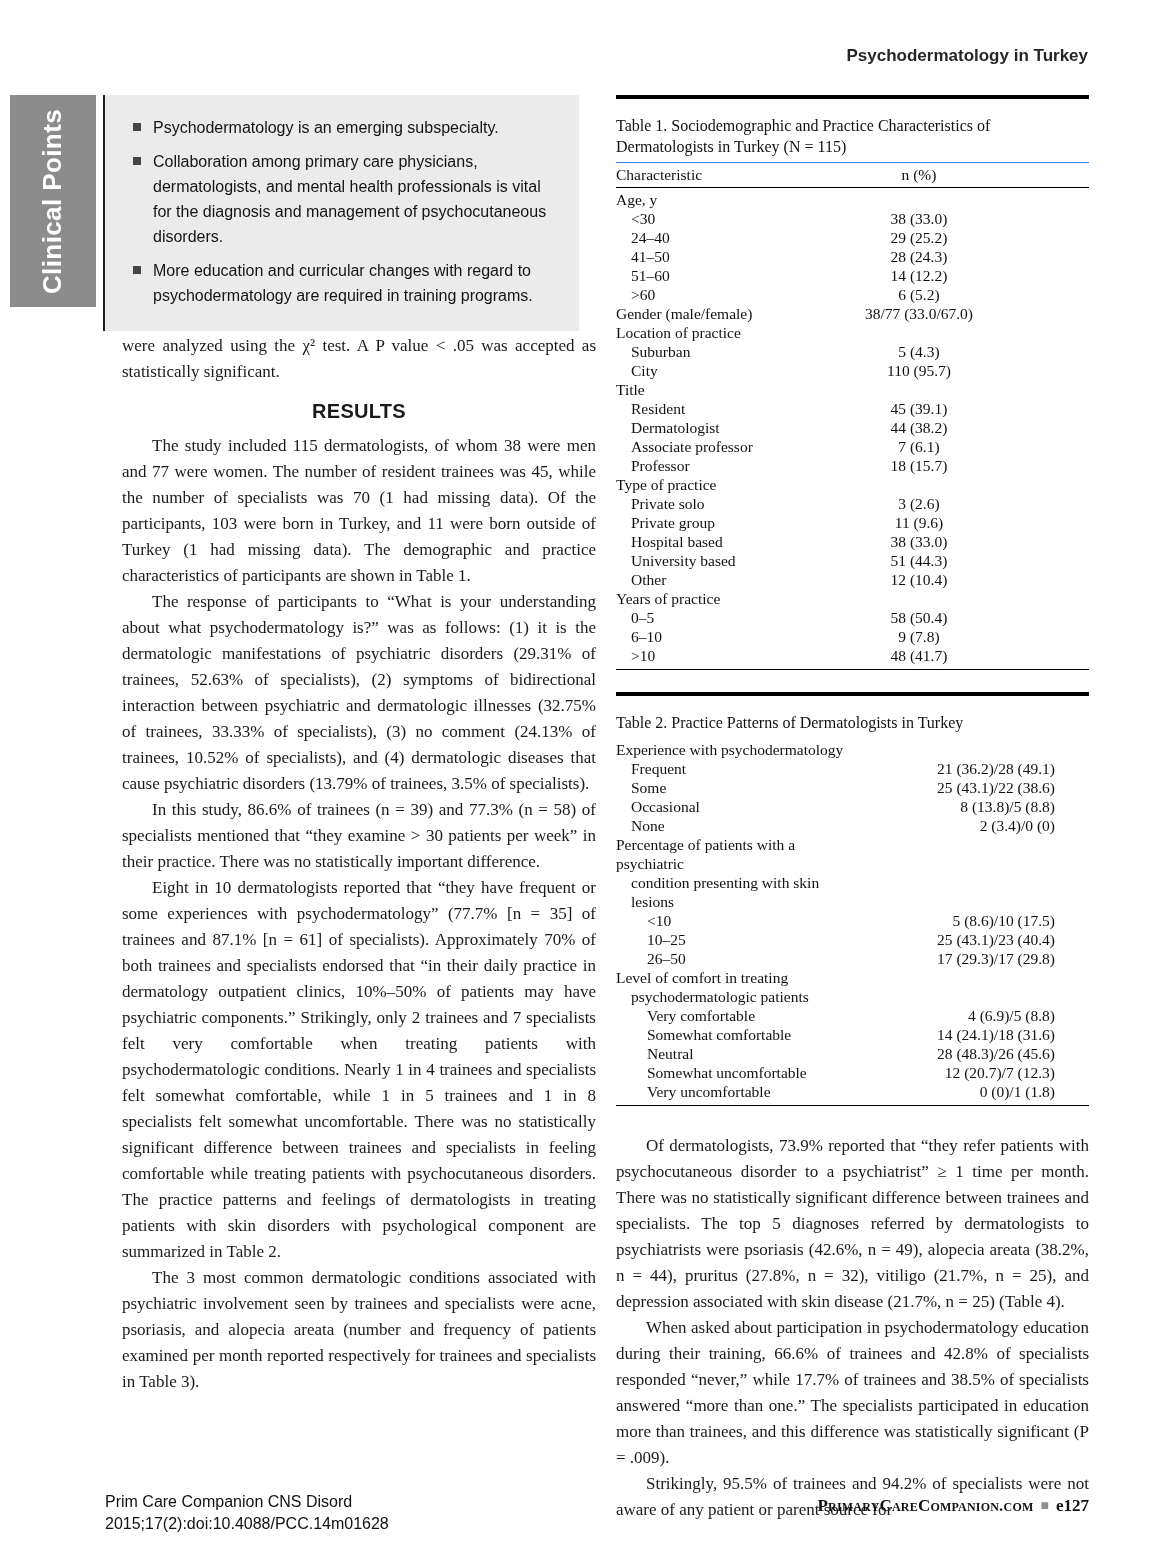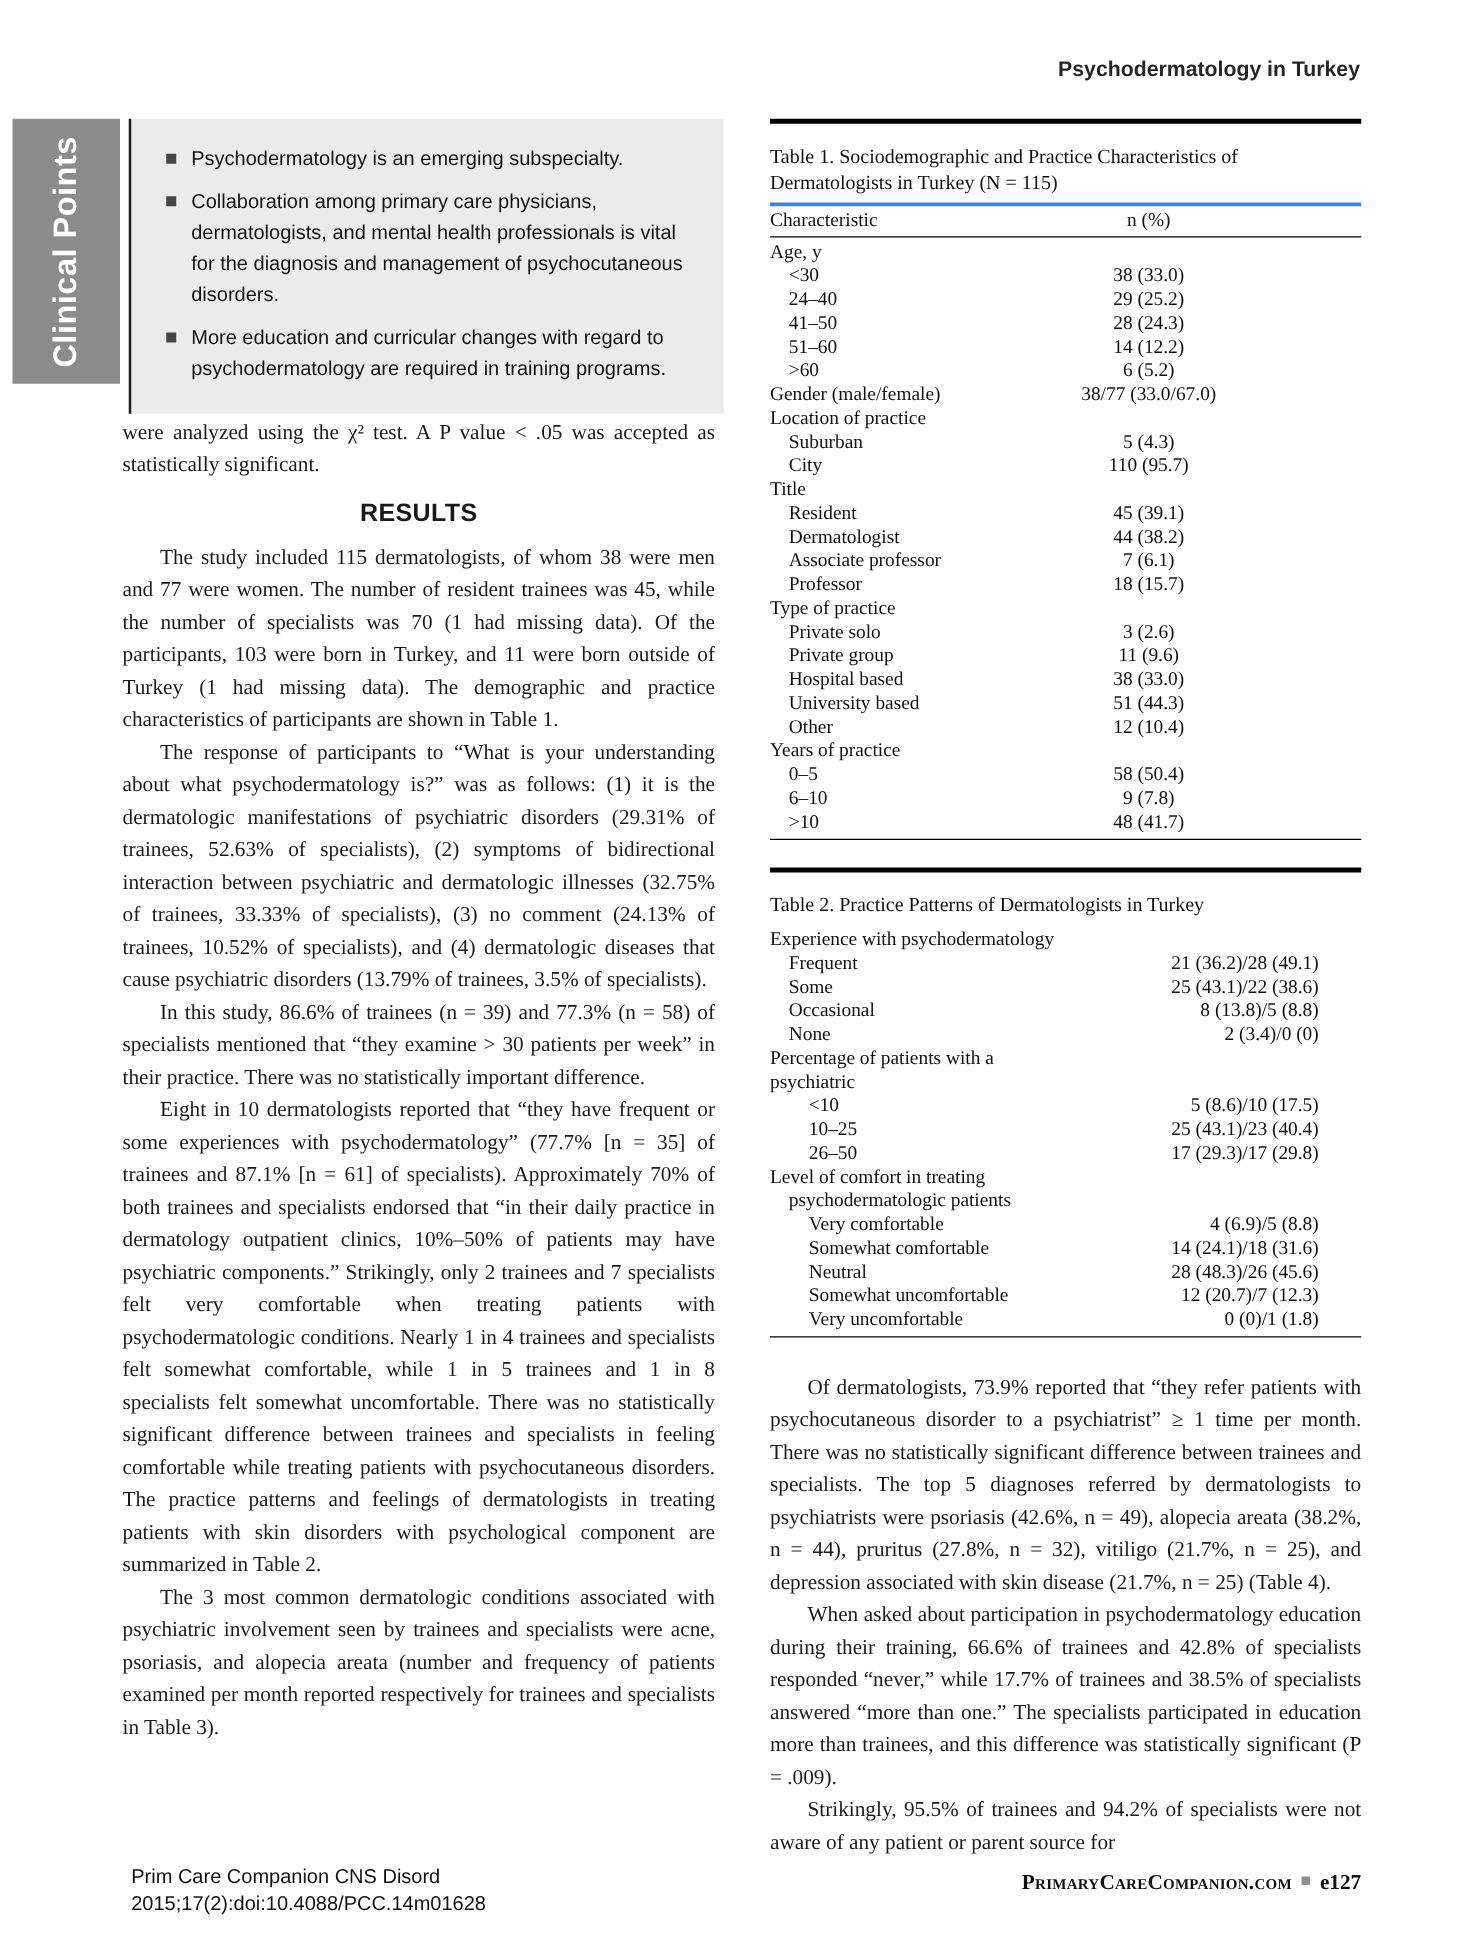--- a/index.html
+++ b/index.html
@@ -26,35 +26,35 @@
   .cp-box {
     position:absolute; left:103px; top:95px; width:476px; min-height:212px;
     background:#ebebeb; border-left:2px solid #1f1f1f;
     padding:20px 20px 14px 28px;
     font-family:"Liberation Sans", sans-serif; font-size:16px; line-height:25px; color:#141414;
   }
   .cp-bullet { display:flex; gap:12px; margin-bottom:9px; }
   .cp-square { flex:none; width:8px; height:8px; background:#454545; margin-top:8px; }
   
   .col-left {
-    position:absolute; left:98px; top:333px; width:474px;
+    position:absolute; left:122px; top:333px; width:474px;
     font-size:17px; line-height:26px; text-align:justify;
   }
   .col-right { position:absolute; left:616px; top:95px; width:473px; }
   .para { text-indent:30px; }
   .para-noindent { text-indent:0; }
   .results-head {
     font-family:"Liberation Sans", sans-serif; font-weight:700; font-size:20px;
     text-align:center; margin:13px 0 9px; letter-spacing:0.3px; text-indent:0;
   }
   
   .table { font-size:15.5px; color:#111; }
   .table-topbar { height:4px; background:#000; }
   .table-title { font-weight:400; font-size:16px; line-height:21px; padding:16px 0 5px; }
-  .thead { display:flex; border-top:3px solid #3b82f6; border-bottom:1px solid #000; padding:2px 0 3px; line-height:19px; }
+  .thead { display:flex; border-top:1px solid #3b82f6; border-bottom:1px solid #000; padding:2px 0 3px; line-height:19px; }
   .tbody { border-bottom:1px solid #000; padding:2px 0 4px; }
   .trow { display:flex; line-height:19px; }
   .tlabel { flex:1; }
   .tvalue { flex:none; }
   .tvalue-center { width:200px; margin-right:70px; text-align:center; }
   .tvalue-right { width:240px; text-align:right; padding-right:34px; }
   .tvalue-right-head { width:260px; text-align:right; padding-right:18px; }
   .indent-1 > .tlabel { padding-left:15px; }
   .indent-2 > .tlabel { padding-left:31px; }
   .table-2 { margin-top:22px; }
@@ -285,20 +285,21 @@
             <span class="tlabel">None</span>
             <span class="tvalue tvalue-right">2 (3.4)/0 (0)</span>
           </div>
 
           <div class="trow indent-0">
             <span class="tlabel">Percentage of patients with a psychiatric</span>
             <span class="tvalue tvalue-right"></span>
           </div>
 
           <div class="trow indent-1">
+            <span class="tlabel">condition presenting with skin lesions</span>
             <span class="tvalue tvalue-right"></span>
           </div>
 
           <div class="trow indent-2">
             <span class="tlabel">&lt;10</span>
             <span class="tvalue tvalue-right">5 (8.6)/10 (17.5)</span>
           </div>
 
           <div class="trow indent-2">
             <span class="tlabel">10–25</span>

